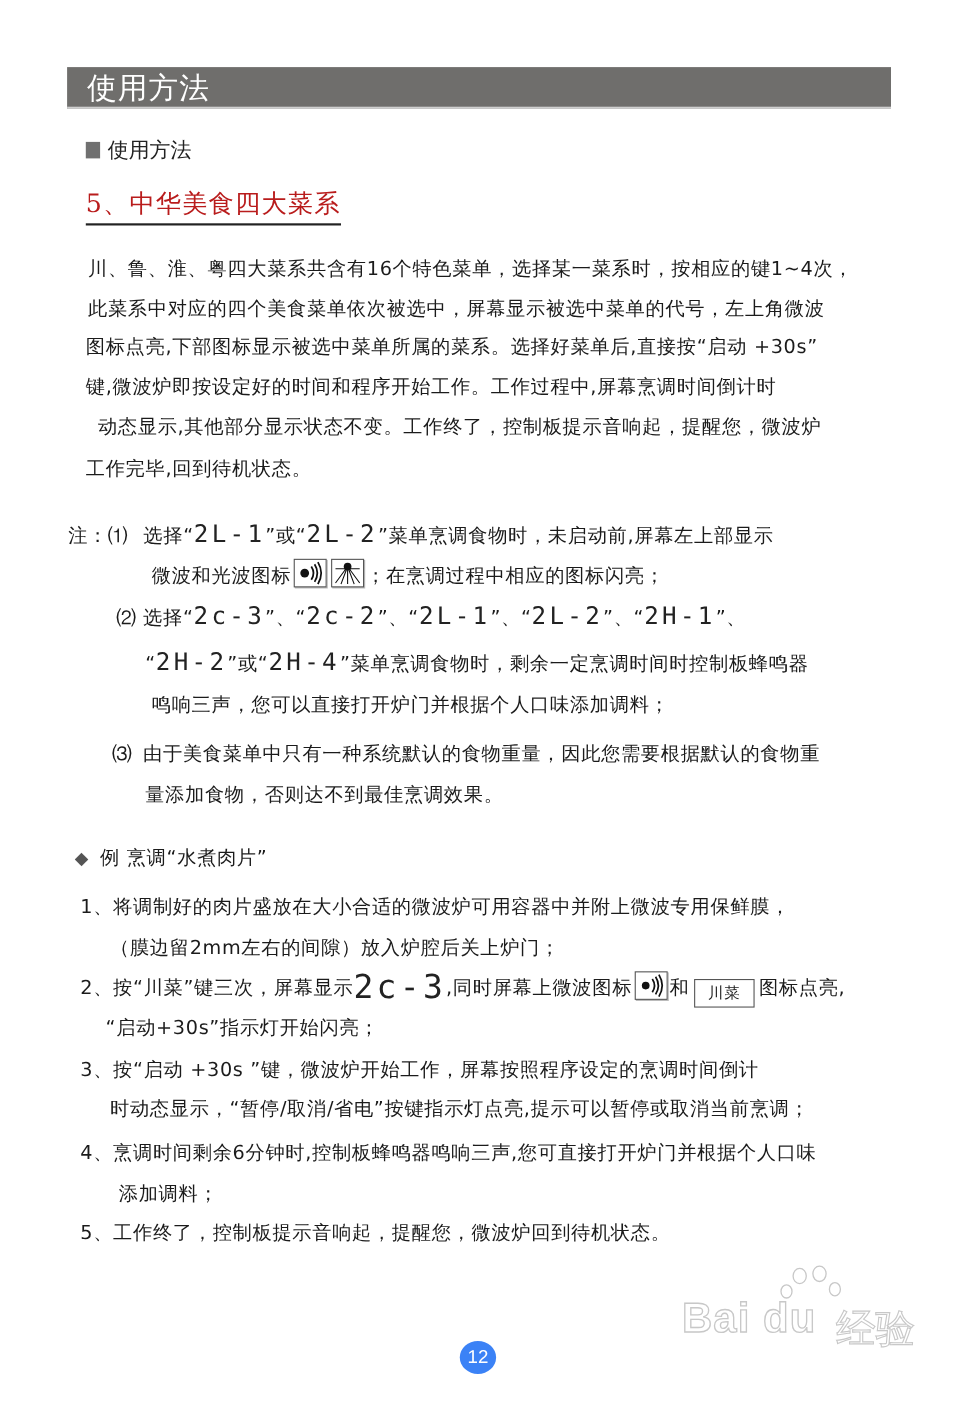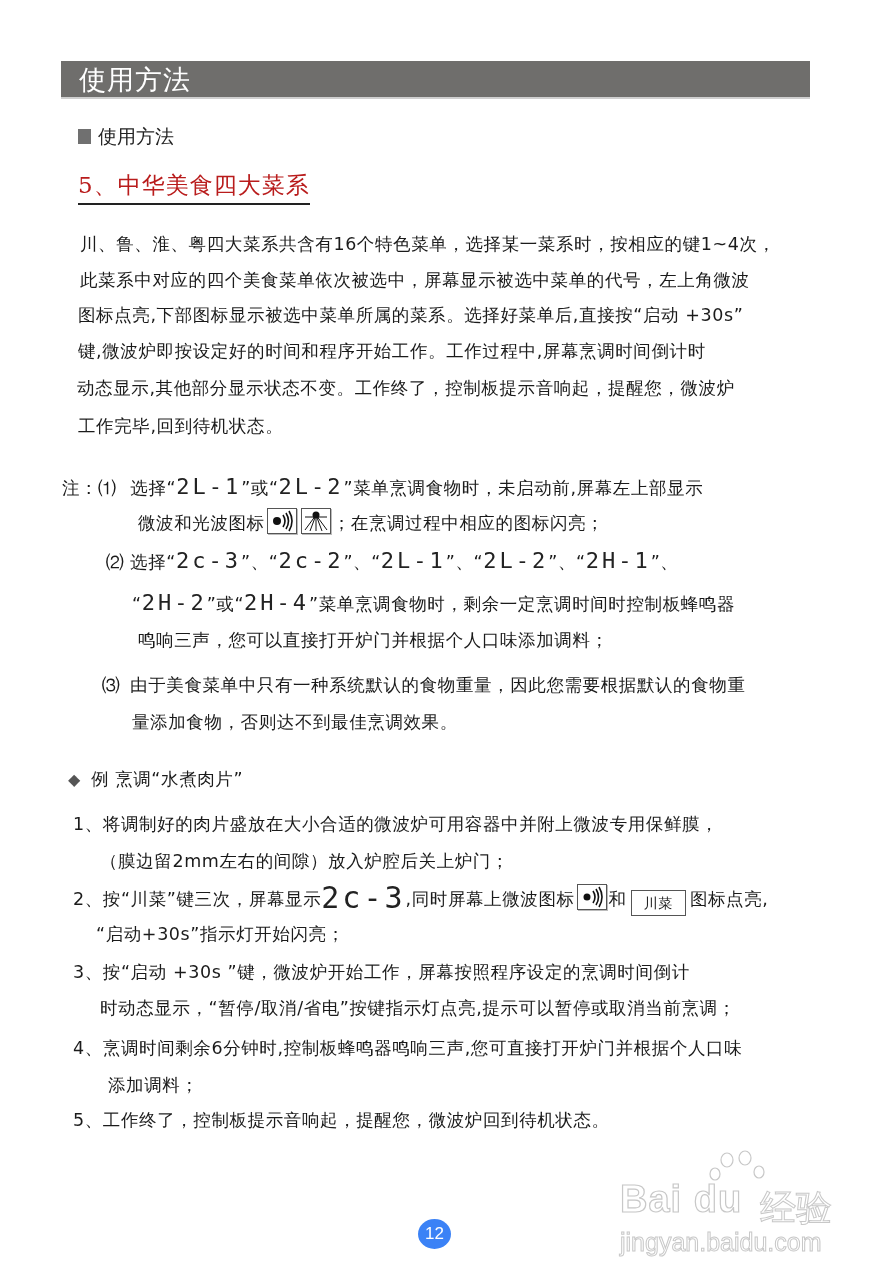--- a/index.html
+++ b/index.html
@@ -57,21 +57,21 @@
 </div>
 
 <div class="abs sub-heading"><span class="sq"></span><span>使用方法</span></div>
 
 <div class="abs section-title">5、中华美食四大菜系</div>
 
 <div class="abs txt" style="left:80px; top:232px;">川、鲁、淮、粤四大菜系共含有16个特色菜单，选择某一菜系时，按相应的键1~4次，</div>
 <div class="abs txt" style="left:80px; top:268px;">此菜系中对应的四个美食菜单依次被选中，屏幕显示被选中菜单的代号，左上角微波</div>
 <div class="abs txt" style="left:78px; top:303px;">图标点亮,下部图标显示被选中菜单所属的菜系。选择好菜单后,直接按“启动 +30s”</div>
 <div class="abs txt" style="left:78px; top:339px;">键,微波炉即按设定好的时间和程序开始工作。工作过程中,屏幕烹调时间倒计时</div>
-<div class="abs txt" style="left:77px; top:376px;">动态显示,其他部分显示状态不变。工作终了，控制板提示音响起，提醒您，微波炉</div>
+<div class="abs txt" style="left:89px; top:376px;">动态显示,其他部分显示状态不变。工作终了，控制板提示音响起，提醒您，微波炉</div>
 <div class="abs txt" style="left:78px; top:414px;">工作完毕,回到待机状态。</div>
 
 <div class="abs txt" style="left:62px; top:474px;">
   <span>注：</span><span style="margin-right:14px;">⑴</span><span>选择“</span><span class="seg">2L-1</span><span>”或“</span><span class="seg">2L-2</span><span>”菜单烹调食物时，未启动前,屏幕左上部显示</span>
 </div>
 <div class="abs txt" style="left:138px; top:508px;">
   <span>微波和光波图标</span><span class="icon-box"><svg width="26" height="22" viewBox="0 0 26 22">
         <circle cx="8" cy="11" r="4" fill="#111"></circle>
         <path d="M14 5 Q18 11 14 17" stroke="#111" stroke-width="1.6" fill="none"></path>
         <path d="M17 3 Q22 11 17 19" stroke="#111" stroke-width="1.6" fill="none"></path>
@@ -119,14 +119,13 @@
 
 <div class="watermark">
   <svg class="wm-paw" width="70" height="45" viewBox="0 0 70 45">
     <ellipse cx="22" cy="10" rx="6" ry="7" fill="#fff" stroke="#c8c8c8" stroke-width="1.2"></ellipse>
     <ellipse cx="40" cy="8" rx="6" ry="7" fill="#fff" stroke="#c8c8c8" stroke-width="1.2"></ellipse>
     <ellipse cx="10" cy="24" rx="5" ry="6" fill="#fff" stroke="#c8c8c8" stroke-width="1.2"></ellipse>
     <ellipse cx="54" cy="22" rx="5" ry="6" fill="#fff" stroke="#c8c8c8" stroke-width="1.2"></ellipse>
   </svg>
   <span class="wm-brand">Bai du</span>
   <span class="wm-cn">经验</span>
-  <span class="wm-url">jingyan.baidu.com</span>
 </div>
 
 </body></html>

